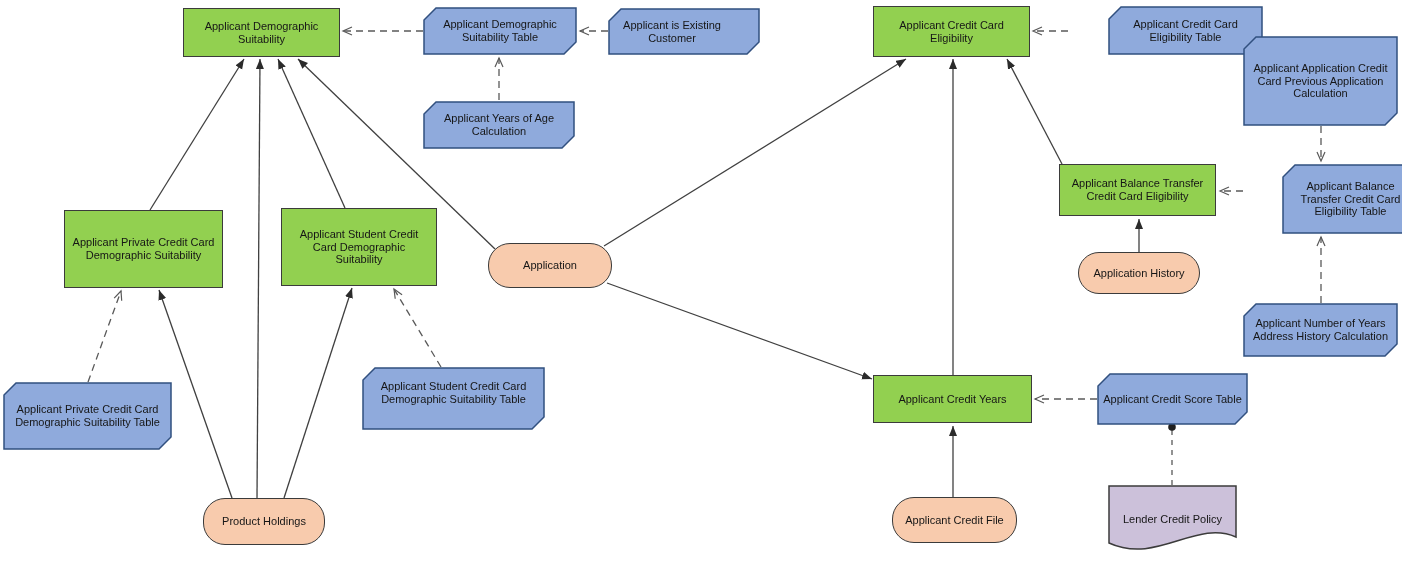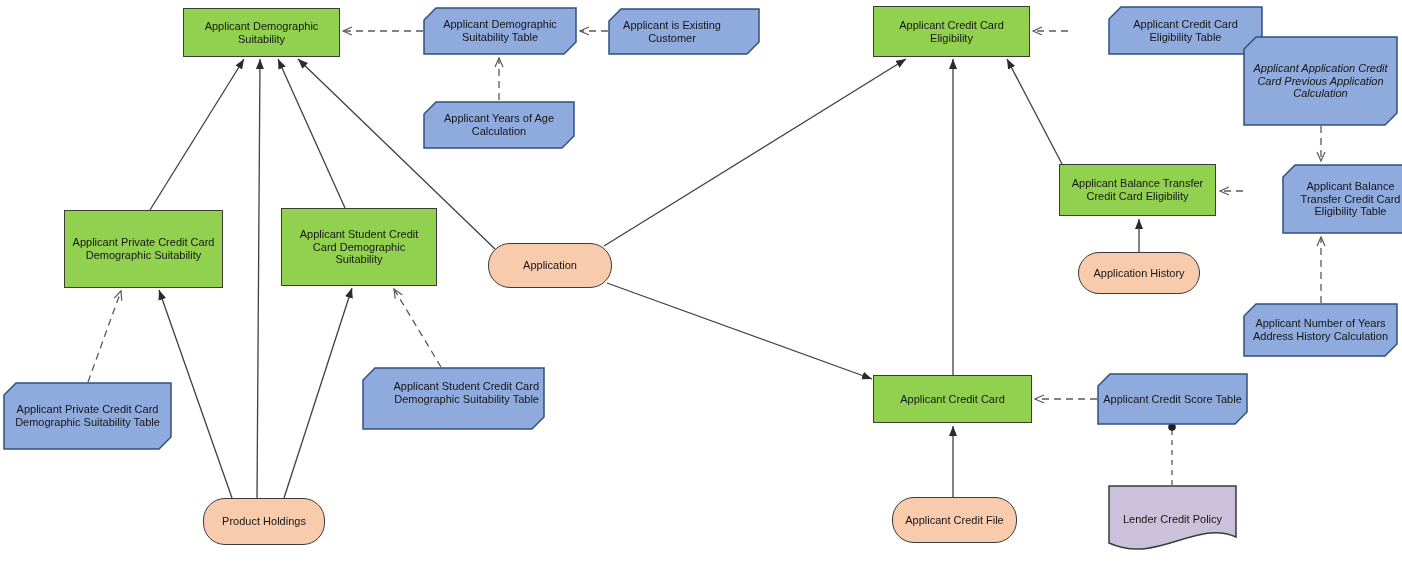--- a/index.html
+++ b/index.html
@@ -85,21 +85,21 @@
     <div class="node decision" style="left: 281px; top: 208px; width: 156px; height: 78px;">
       <span class="lbl">Applicant Student Credit Card Demographic Suitability</span>
     </div>
     <div class="node decision" style="left: 873px; top: 6px; width: 157px; height: 51px;">
       <span class="lbl">Applicant Credit Card Eligibility</span>
     </div>
     <div class="node decision" style="left: 1059px; top: 164px; width: 157px; height: 52px;">
       <span class="lbl">Applicant Balance Transfer Credit Card Eligibility</span>
     </div>
     <div class="node decision" style="left: 873px; top: 375px; width: 159px; height: 48px;">
-      <span class="lbl">Applicant Credit Card</span>
+      <span class="lbl">Applicant Credit Years</span>
     </div>
     <div class="node bkm" style="left: 423px; top: 7px; width: 154px; height: 48px; justify-content: flex-end;">
       <svg width="154" height="48" viewBox="0 0 154 48">
         <polygon points="13,1 153,1 153,35 141,47 1,47 1,13"></polygon>
       </svg>
       <span class="lbl">Applicant Demographic Suitability Table</span>
     </div>
     <div class="node bkm" style="left: 608px; top: 8px; width: 128px; height: 47px;">
       <svg width="152" height="47" viewBox="0 0 152 47">
         <polygon points="13,1 151,1 151,34 139,46 1,46 1,13"></polygon>
@@ -111,33 +111,33 @@
         <polygon points="13,1 151,1 151,35 139,47 1,47 1,13"></polygon>
       </svg>
       <span class="lbl">Applicant Years of Age Calculation</span>
     </div>
     <div class="node bkm" style="left: 3px; top: 382px; width: 169px; height: 68px;">
       <svg width="169" height="68" viewBox="0 0 169 68">
         <polygon points="13,1 168,1 168,55 156,67 1,67 1,13"></polygon>
       </svg>
       <span class="lbl">Applicant Private Credit Card Demographic Suitability Table</span>
     </div>
-    <div class="node bkm" style="left: 362px; top: 367px; width: 183px; height: 51px; text-align: right;">
+    <div class="node bkm" style="left: 362px; top: 367px; width: 183px; height: 51px;">
       <svg width="183" height="63" viewBox="0 0 183 63">
         <polygon points="13,1 182,1 182,50 170,62 1,62 1,13"></polygon>
       </svg>
       <span class="lbl">Applicant Student Credit Card Demographic Suitability Table</span>
     </div>
     <div class="node bkm" style="left: 1068px; top: 6px; width: 155px; height: 49px; margin-left: 40px;">
       <svg width="155" height="49" viewBox="0 0 155 49">
         <polygon points="13,1 154,1 154,36 142,48 1,48 1,13"></polygon>
       </svg>
       <span class="lbl">Applicant Credit Card Eligibility Table</span>
     </div>
-    <div class="node bkm" style="left: 1243px; top: 36px; width: 155px; height: 90px; font-style: italic;">
+    <div class="node bkm" style="left: 1243px; top: 36px; width: 155px; height: 90px;">
       <svg width="155" height="90" viewBox="0 0 155 90">
         <polygon points="13,1 154,1 154,77 142,89 1,89 1,13"></polygon>
       </svg>
       <span class="lbl">Applicant Application Credit Card Previous Application Calculation</span>
     </div>
     <div class="node bkm" style="left: 1243px; top: 164px; width: 137px; height: 70px; margin-left: 39px;">
       <svg width="155" height="70" viewBox="0 0 155 70">
         <polygon points="13,1 154,1 154,57 142,69 1,69 1,13"></polygon>
       </svg>
       <span class="lbl">Applicant Balance Transfer Credit Card Eligibility Table</span>

